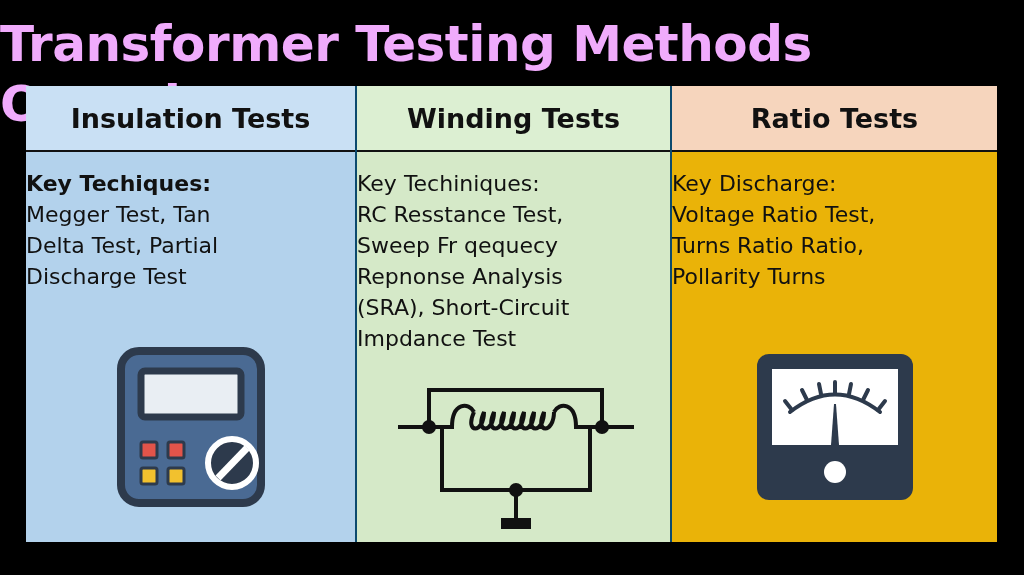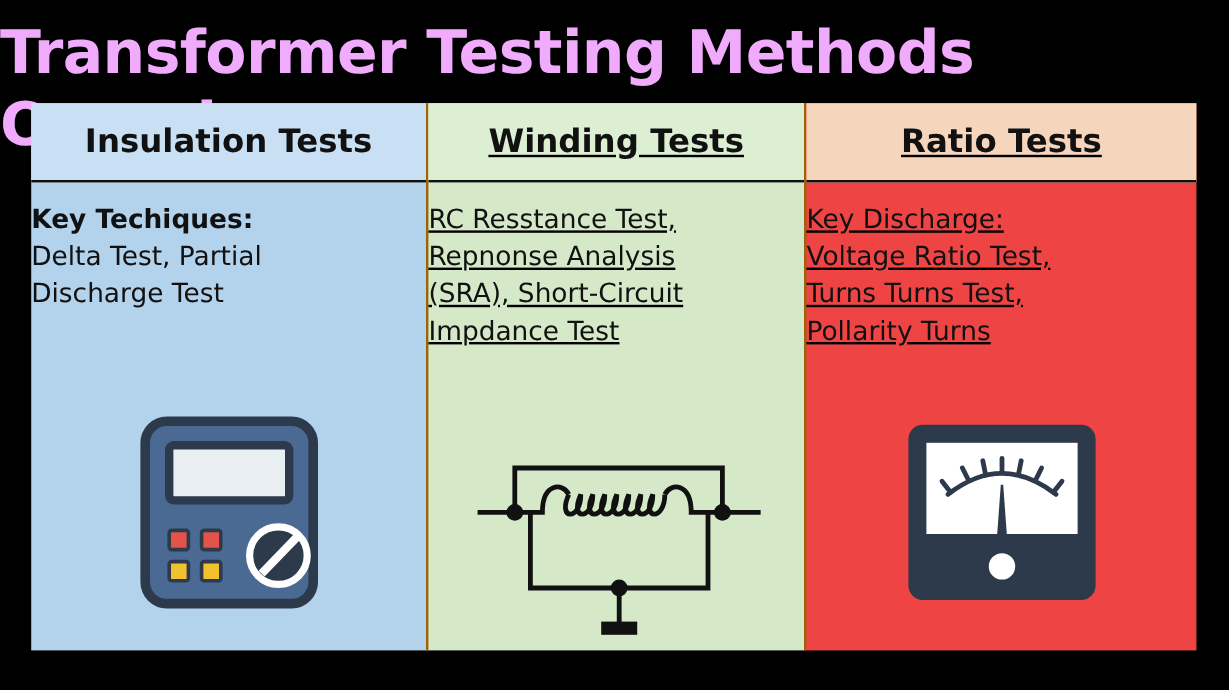--- a/index.html
+++ b/index.html
@@ -12,24 +12,24 @@
     color: #f0abfc; font-weight: bold; font-size: 50px; letter-spacing: -0.5px;
     line-height: 60px;
   }
   .board {
     position: absolute; left: 26px; top: 86px; width: 971px; height: 456px;
     display: flex;
   }
   .panel {
     position: relative; height: 100%; box-sizing: border-box;
   }
-  .panel + .panel { border-left: 2px solid #a16207; text-decoration: underline; }
+  .panel + .panel { border-left: 2px solid #0c4a6e; }
   .p1 { width: 329px; background: #b3d2ec; }
   .p2 { width: 315px; background: #d5e9c8; }
-  .p3 { width: 327px; background: #ef4444; }
+  .p3 { width: 327px; background: #eab308; }
   .panel-head {
     height: 66px; box-sizing: border-box; border-bottom: 2px solid #111111;
     display: flex; align-items: center; justify-content: center;
     font-weight: bold; font-size: 27px; color: #111111;
   }
   .p1 .panel-head { background: #c9e0f4; }
   .p2 .panel-head { background: #dcefd2; }
   .p3 .panel-head { background: #f6d5bd; }
   .panel-body {
     padding-top: 16px; text-align: left; color: #111111;
@@ -47,41 +47,44 @@
 <body>
 
 <div class="title">Transformer Testing Methods Overview</div>
 
 <div class="board">
 
   <div class="panel p1">
     <div class="panel-head">Insulation Tests</div>
     <div class="panel-body">
       <span class="kt">Key Techiques:</span>
+      <span class="line">Megger Test, Tan</span>
       <span class="line">Delta Test, Partial</span>
       <span class="line">Discharge Test</span>
     </div>
     <div class="icon-wrap">
       <svg width="150" height="162" viewBox="0 0 150 162">
         <rect x="5" y="5" width="140" height="152" rx="18" fill="#4a6a93" stroke="#2d3a4c" stroke-width="8"></rect>
         <rect x="25" y="25" width="100" height="46" rx="4" fill="#e9eef3" stroke="#2d3a4c" stroke-width="7"></rect>
         <rect x="25" y="96" width="16" height="16" rx="2" fill="#e2544a" stroke="#2d3a4c" stroke-width="3"></rect>
         <rect x="52" y="96" width="16" height="16" rx="2" fill="#e2544a" stroke="#2d3a4c" stroke-width="3"></rect>
         <rect x="25" y="122" width="16" height="16" rx="2" fill="#f2c12e" stroke="#2d3a4c" stroke-width="3"></rect>
         <rect x="52" y="122" width="16" height="16" rx="2" fill="#f2c12e" stroke="#2d3a4c" stroke-width="3"></rect>
         <circle cx="116" cy="117" r="24" fill="#2d3a4c" stroke="#ffffff" stroke-width="6"></circle>
         <line x1="102" y1="132" x2="131" y2="102" stroke="#ffffff" stroke-width="7"></line>
       </svg>
     </div>
   </div>
 
   <div class="panel p2">
     <div class="panel-head">Winding Tests</div>
     <div class="panel-body">
+      <span class="kt">Key Techiniques:</span>
       <span class="line">RC Resstance Test,</span>
+      <span class="line">Sweep Fr qequecy</span>
       <span class="line">Repnonse Analysis</span>
       <span class="line">(SRA), Short-Circuit</span>
       <span class="line">Impdance Test</span>
     </div>
     <div class="icon-wrap">
       <svg width="240" height="150" viewBox="0 0 240 150">
         <g fill="none" stroke="#111111" stroke-width="4">
           <polyline points="35,45 35,8 208,8 208,45"></polyline>
           <line x1="4" y1="45" x2="35" y2="45"></line>
           <line x1="208" y1="45" x2="240" y2="45"></line>
@@ -97,21 +100,21 @@
         <rect x="107" y="136" width="30" height="11" fill="#111111"></rect>
       </svg>
     </div>
   </div>
 
   <div class="panel p3">
     <div class="panel-head">Ratio Tests</div>
     <div class="panel-body">
       <span class="kt">Key Discharge:</span>
       <span class="line">Voltage Ratio Test,</span>
-      <span class="line">Turns Turns Test,</span>
+      <span class="line">Turns Ratio Ratio,</span>
       <span class="line">Pollarity Turns</span>
     </div>
     <div class="icon-wrap">
       <svg width="160" height="150" viewBox="0 0 160 150">
         <rect x="2" y="2" width="156" height="146" rx="12" fill="#2d3a4c"></rect>
         <rect x="17" y="17" width="126" height="76" fill="#ffffff"></rect>
         <g fill="none" stroke="#2d3a4c" stroke-width="4" stroke-linecap="round">
           <path d="M35,60 Q80,25 125,60"></path>
           <line x1="37" y1="58" x2="30" y2="49"></line>
           <line x1="52" y1="48" x2="47" y2="38"></line>

